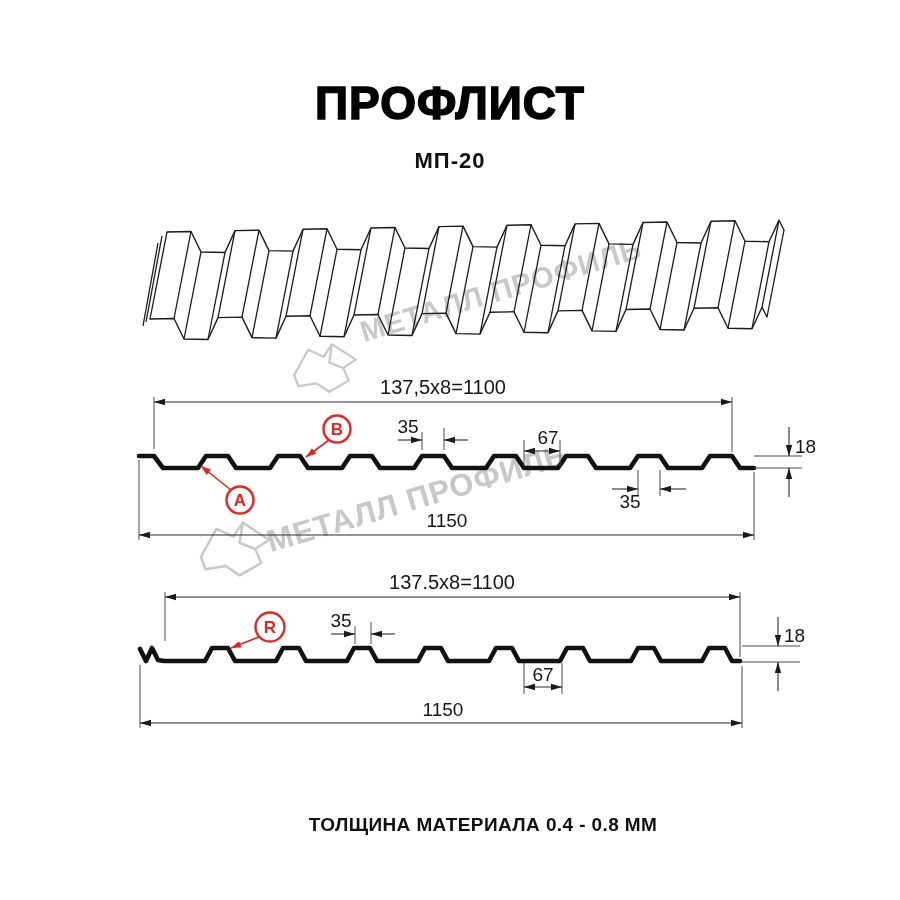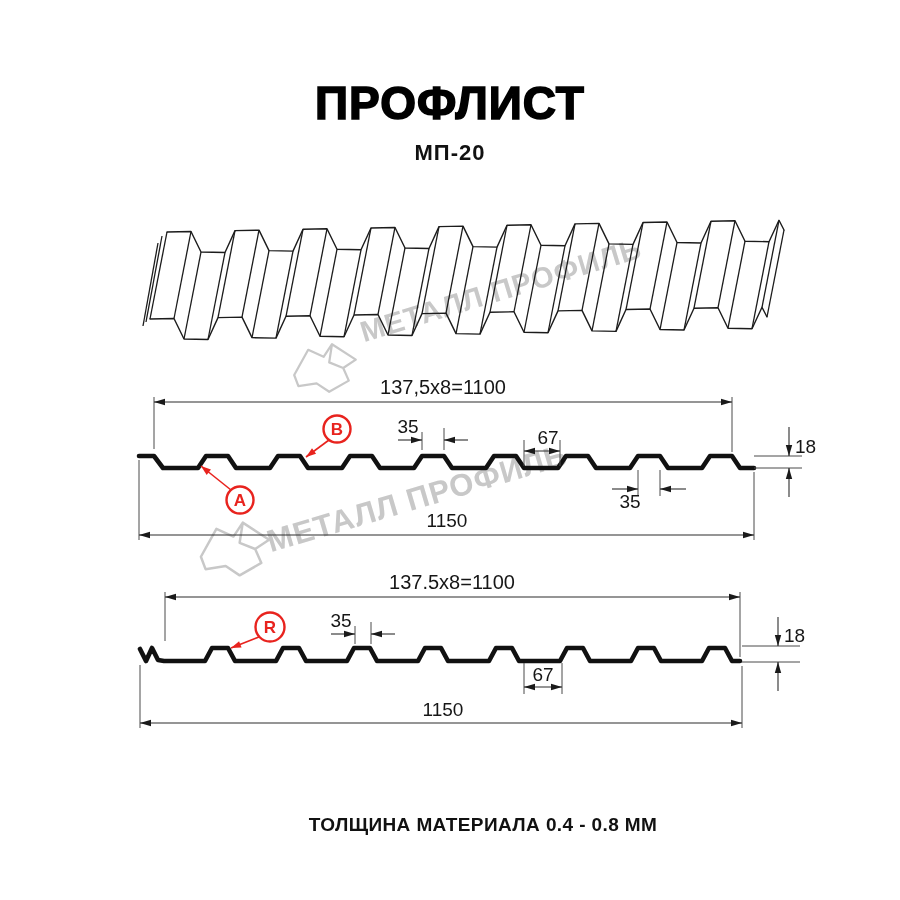--- a/index.html
+++ b/index.html
@@ -1,21 +1,21 @@
 <!DOCTYPE html>
 <html><head>
 <meta charset="utf-8">
 <style>
   html,body{margin:0;padding:0;background:#fff;}
   .page{position:relative;width:900px;height:900px;background:#fff;overflow:hidden;
         font-family:"Liberation Sans",sans-serif;}
   header{position:absolute;top:0;left:0;width:900px;text-align:center;z-index:3;}
   .main-title{margin:0;margin-top:76px;font-size:46px;font-weight:bold;letter-spacing:1px;
         color:#000;-webkit-text-stroke:1.6px #000;}
-  .model-title{margin-top:10px;font-size:22px;font-weight:bold;letter-spacing:1px;color:#111;}
+  .model-title{margin-top:18px;font-size:22px;font-weight:bold;letter-spacing:1px;color:#111;}
   .wm{position:absolute;color:#c8c8c8;font-weight:bold;white-space:nowrap;z-index:1;
       transform-origin:0 100%;letter-spacing:1px;}
   .wm1{left:366px;top:316px;font-size:29px;transform:rotate(-17deg);}
   .wm2{left:273px;top:524px;font-size:31px;transform:rotate(-16.5deg);}
   .wm-logo{position:absolute;z-index:1;}
   .logo1{left:288px;top:340px;width:74px;height:56px;}
   .logo2{left:196px;top:518px;width:78px;height:62px;}
   #drawing{position:absolute;left:0;top:0;z-index:2;}
   footer{position:absolute;top:814px;left:0;width:900px;text-align:center;z-index:3;
         font-size:19px;font-weight:bold;letter-spacing:.4px;color:#111;padding-left:33px;}

